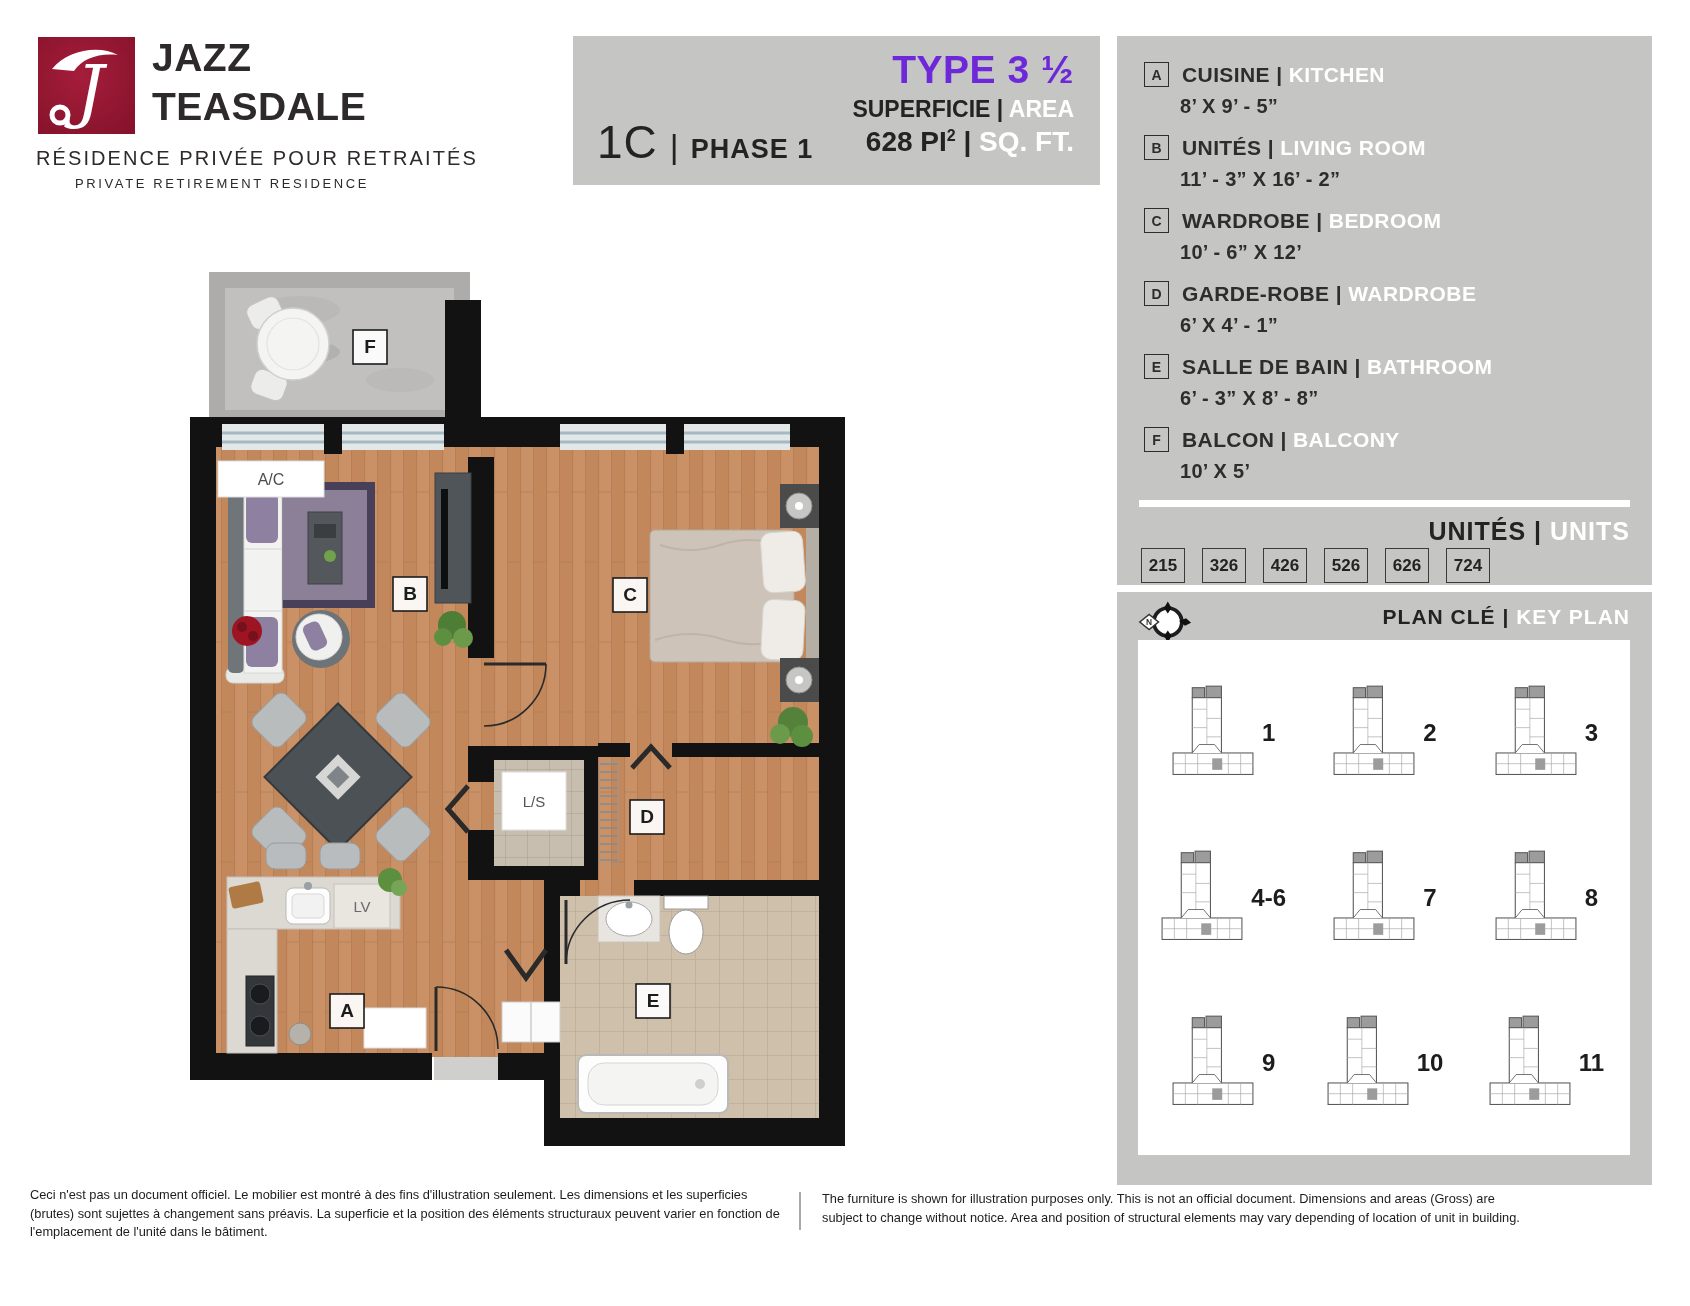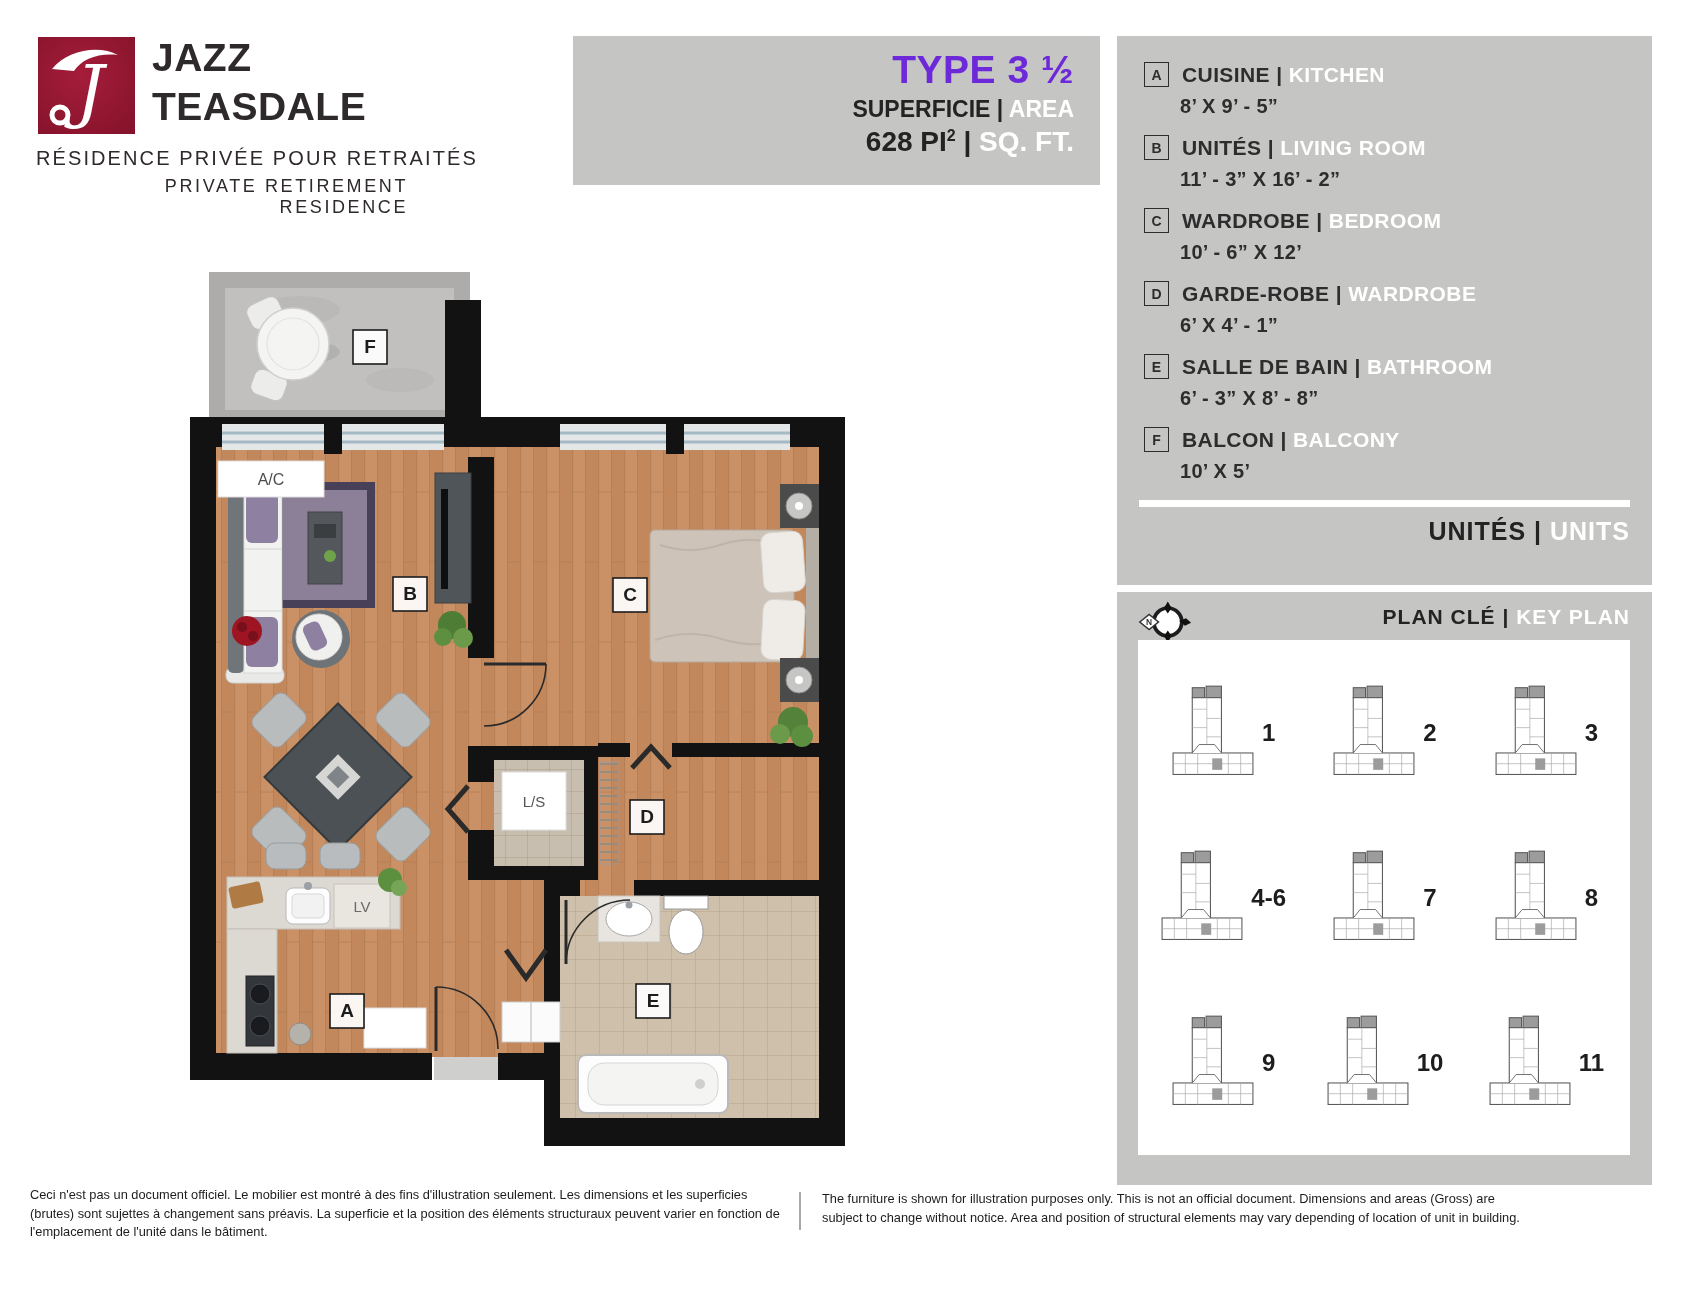--- a/index.html
+++ b/index.html
@@ -6,22 +6,22 @@
   .page{position:relative;width:1690px;height:1306px;background:#ffffff;overflow:hidden;
         font-family:"Liberation Sans", sans-serif;color:#2d2d2d;}
   .abs{position:absolute;}
 
   
   .logo-square{left:38px;top:37px;width:97px;height:97px;}
   .wordmark{left:152px;top:33px;line-height:49px;font-weight:bold;font-size:39px;
             letter-spacing:.5px;color:#2e292b;}
   .tagline-fr{left:36px;top:147px;width:372px;font-size:20px;letter-spacing:2.1px;
               font-weight:500;color:#2e292b;white-space:nowrap;}
-  .tagline-en{left:36px;top:176px;width:372px;font-size:18px;letter-spacing:2.6px;
-              font-weight:500;color:#2e292b;text-align:right;}
+  .tagline-en{left:36px;top:176px;width:372px;font-size:13px;letter-spacing:2.6px;
+              font-weight:500;color:#2e292b;text-align:center;}
 
   
   .panel{background:#c5c5c4;}
   .header-panel{left:573px;top:36px;width:527px;height:149px;}
   .legend-panel{left:1117px;top:36px;width:535px;height:549px;}
   .keyplan-panel{left:1117px;top:592px;width:535px;height:593px;}
 
   .unit-code-row{left:24px;bottom:16px;display:flex;align-items:baseline;gap:12px;}
   .unit-code{font-size:46px;font-weight:400;color:#232323;letter-spacing:1px;}
   .phase-sep{font-size:34px;font-weight:300;color:#232323;}
@@ -89,20 +89,25 @@
     <circle cx="22" cy="78" r="8" fill="none" stroke="#ffffff" stroke-width="5"></circle>
   </svg>
   <div class="abs wordmark">
     <div>JAZZ</div>
     <div>TEASDALE</div>
   </div>
   <div class="abs tagline-fr">RÉSIDENCE PRIVÉE POUR RETRAITÉS</div>
   <div class="abs tagline-en">PRIVATE RETIREMENT RESIDENCE</div>
 
   <div class="abs panel header-panel">
+    <div class="abs unit-code-row">
+      <span class="unit-code">1C</span>
+      <span class="phase-sep">|</span>
+      <span class="phase">PHASE 1</span>
+    </div>
     <div class="abs header-right">
       <div class="type-label">TYPE 3 ½</div>
       <div class="area-line">
         <span>SUPERFICIE</span>
         <span>|</span>
         <span class="w">AREA</span>
       </div>
       <div class="sqft-line">
         <span>628 PI</span><sup>2</sup>
         <span>|</span>
@@ -159,20 +164,28 @@
             <span class="key-box">F</span>
           <span class="room-name"><span>BALCON</span> <span>|</span> <span class="w">BALCONY</span></span>
           </div>
         <div class="room-dims">10’ X 5’</div>
       </div>
     </div>
 
     <div class="legend-divider"></div>
     <div class="units-title">
       <span>UNITÉS</span> <span>|</span> <span class="w">UNITS</span>
+    </div>
+    <div class="units-row">
+      <div class="unit-box">215</div>
+      <div class="unit-box">326</div>
+      <div class="unit-box">426</div>
+      <div class="unit-box">526</div>
+      <div class="unit-box">626</div>
+      <div class="unit-box">724</div>
     </div>
   </div>
 
   <div class="abs panel keyplan-panel">
     <svg class="abs compass" viewBox="0 0 60 60">
       <circle cx="33" cy="30" r="15" fill="#ffffff" stroke="#1d1d1d" stroke-width="4"></circle>
       <polygon points="33,8 37,15 33,21 29,15" fill="#111"></polygon>
       <polygon points="33,39 37,45 33,52 29,45" fill="#111"></polygon>
       <polygon points="45,30 52,26 58,30 52,34" fill="#111" transform="rotate(8 52 30)"></polygon>
       <polygon points="3,30 13,22 23,30 13,38" fill="#ffffff" stroke="#333" stroke-width="1.6"></polygon>

